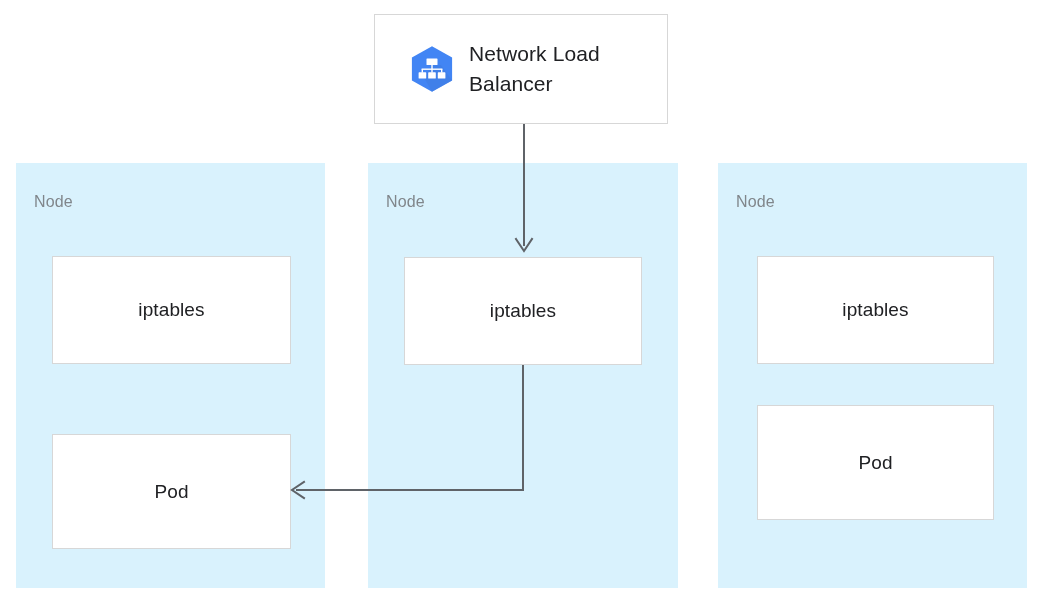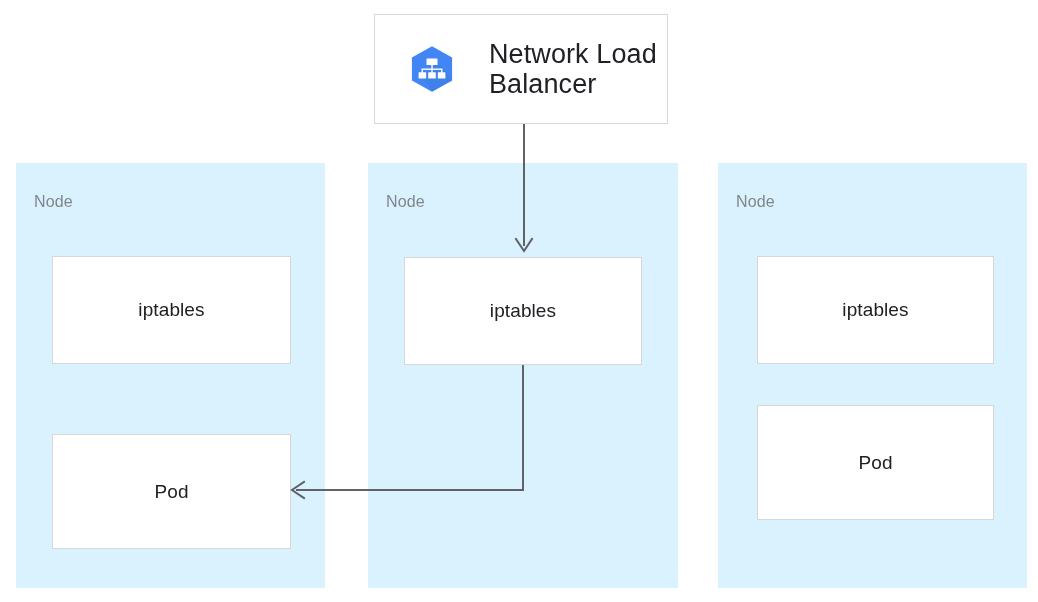--- a/index.html
+++ b/index.html
@@ -64,22 +64,22 @@
     align-items: center;
     padding-left: 32px;
   }
   .nlb-icon {
     flex: 0 0 auto;
     width: 50px;
     height: 50px;
     display: block;
   }
   .nlb-text {
-    margin-left: 32px;
-    font-size: 27px;
+    margin-left: 12px;
+    font-size: 21px;
     line-height: 30px;
     color: #202124;
     letter-spacing: 0.1px;
     max-width: 170px;
   }
 
   
   #connectors {
     position: absolute;
     left: 0;

